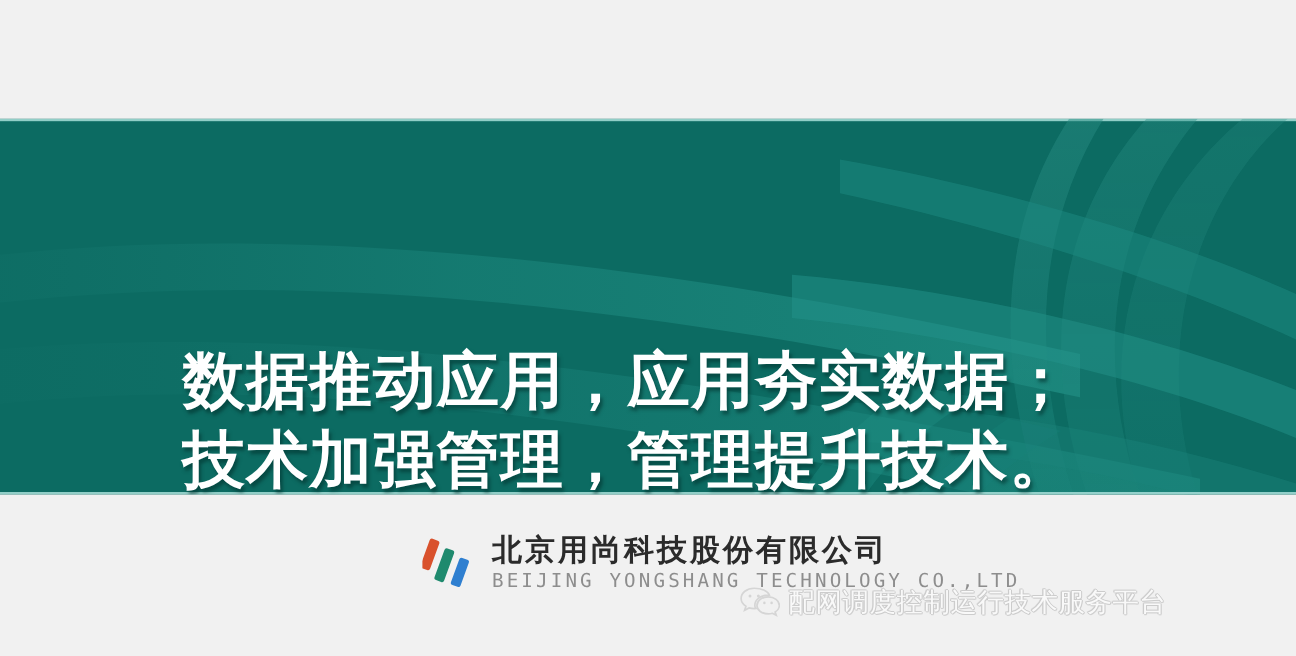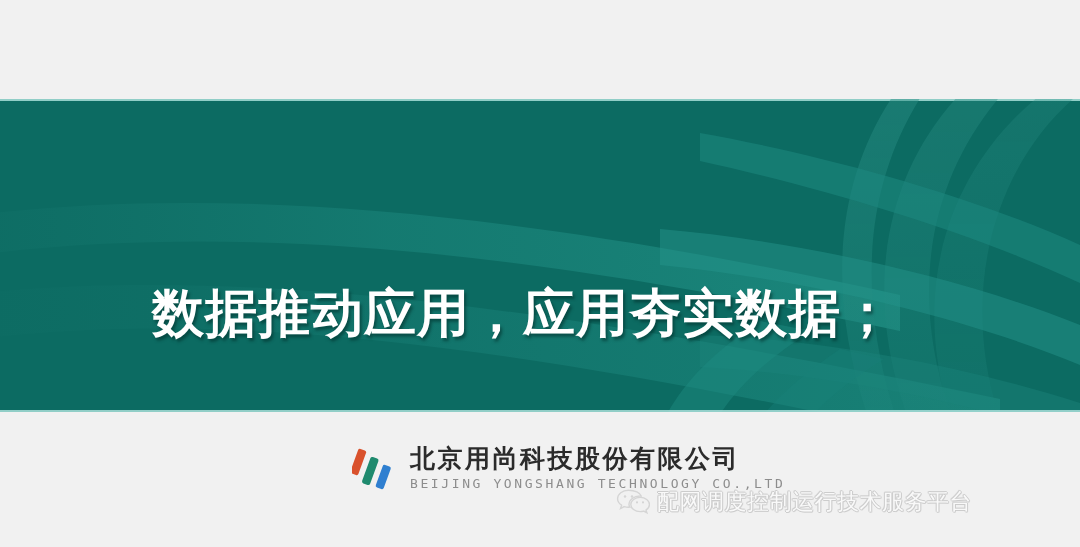--- a/index.html
+++ b/index.html
@@ -59,21 +59,21 @@
     z-index: 5;
   }
   .headline-line {
     color: #ffffff;
     font-size: 52px;
     font-weight: bold;
     line-height: 66px;
     letter-spacing: 1px;
     white-space: nowrap;
     text-shadow: 2px 3px 3px rgba(0, 45, 42, .55);
-    font-family: Liberation Mono, monospace;
+    font-family: Liberation Sans, sans-serif;
   }
 
   
   #footer {
     position: absolute;
     left: 0;
     top: 412px;
     width: 1080px;
     height: 135px;
   }
@@ -98,21 +98,21 @@
   #logo-cn {
     font-size: 25px;
     font-weight: bold;
     color: #2b2b2b;
     letter-spacing: 2.5px;
     line-height: 28px;
     white-space: nowrap;
     font-family: "DejaVu Sans", "Liberation Sans", sans-serif;
   }
   #logo-en {
-    font-size: 13px;
+    font-size: 16px;
     color: #8d8d8d;
     letter-spacing: 2.6px;
     line-height: 15px;
     margin-top: 3px;
     white-space: nowrap;
     font-family: "DejaVu Sans Mono", "Liberation Mono", monospace;
   }
 
   
   #watermark {
@@ -187,20 +187,21 @@
         <path d="M 700 268 C 820 274, 960 300, 1080 340 L 1080 304 C 960 266, 822 240, 700 236 Z" fill="#1c867c" opacity="0.45"></path>
 
         <path d="M 760 222 C 700 262, 670 300, 656 340 L 706 340 C 724 302, 756 266, 812 232 Z" fill="#1e8c82" opacity="0.50"></path>
         <path d="M 840 250 C 790 284, 760 314, 744 345 L 790 345 C 808 316, 838 288, 884 260 Z" fill="#1a827a" opacity="0.40"></path>
       </g>
     </g>
   </svg>
 
   <div id="headline">
     <div class="headline-line">数据推动应用，应用夯实数据；</div>
+    <div class="headline-line">技术加强管理，管理提升技术。</div>
   </div>
 
   <div id="banner-bottom-edge"></div>
 </div>
 
 <div id="footer">
 
   <div id="logo-block">
 
     <svg id="logo-mark" viewBox="0 0 48 52">

